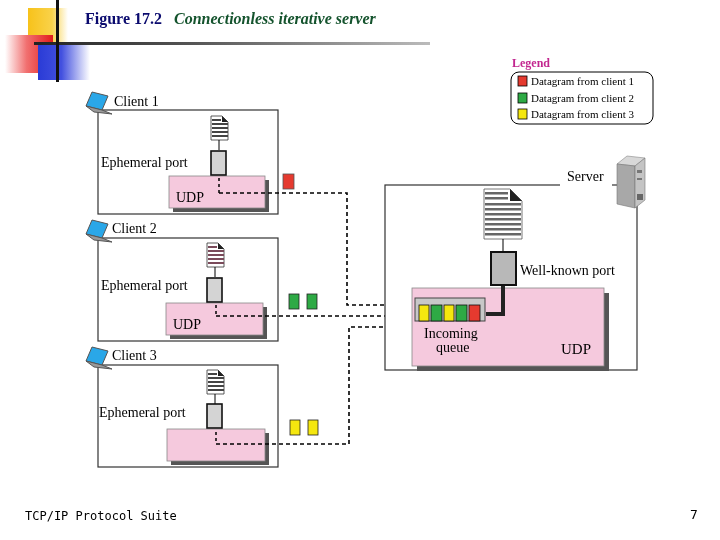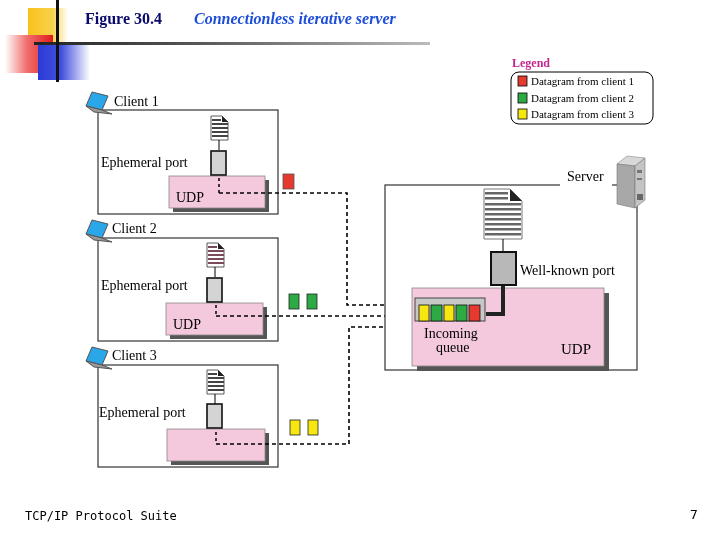--- a/index.html
+++ b/index.html
@@ -11,36 +11,36 @@
     background:linear-gradient(to right,#f7c21a 0%,#f9d24a 60%,rgba(255,255,255,0) 100%); }
   .deco-red { left:5px; top:35px; width:48px; height:38px;
     background:linear-gradient(to left,#e21b1b 0%,#f17070 55%,rgba(255,255,255,0) 100%); }
   .deco-blue { left:38px; top:45px; width:52px; height:35px;
     background:linear-gradient(to right,#2a3bd6 0%,#4250df 45%,rgba(255,255,255,0) 100%); }
   .deco-vline { left:56px; top:0; width:3px; height:82px; background:#111; }
   .deco-hline { left:34px; top:42px; width:396px; height:3px;
     background:linear-gradient(to right,#222 0%,#555 40%,#bbb 100%); }
   .title { top:10px; left:85px; font-size:16px; font-weight:bold; color:#0a0a6e; white-space:nowrap; }
   .title .fig { color:#0a0a6e; }
-  .title .cap { color:#1d4ed8; font-style:italic; margin-left:32px; }
+  .title .cap { color:#14532d; font-style:italic; margin-left:12px; }
   .footer-left { left:13px; top:509px; font-family:"DejaVu Sans Mono", monospace; font-size:12px; color:#000;margin-left:12px; }
   .footer-right { left:690px; top:507px; font-family:"DejaVu Sans Mono", monospace; font-size:13px; color:#000; }
   svg text { font-family:"Liberation Serif", serif; }
 </style>
 </head>
 <body>
 
 <div class="abs deco-yellow"></div>
 <div class="abs deco-red"></div>
 <div class="abs deco-blue"></div>
 <div class="abs deco-hline"></div>
 <div class="abs deco-vline"></div>
 
 <div class="abs title">
-  <span class="fig">Figure 30.4</span><span class="cap">Connectionless iterative server</span>
+  <span class="fig">Figure 17.2</span><span class="cap">Connectionless iterative server</span>
 </div>
 
 <svg class="abs" style="left:0;top:0" width="720" height="540">
   <defs>
     <marker id="arrow" markerWidth="8" markerHeight="8" refX="7" refY="4" orient="auto">
       <path d="M0,1 L7,4 L0,7 Z" fill="#000"></path>
     </marker>
   </defs>
 
   <g>

